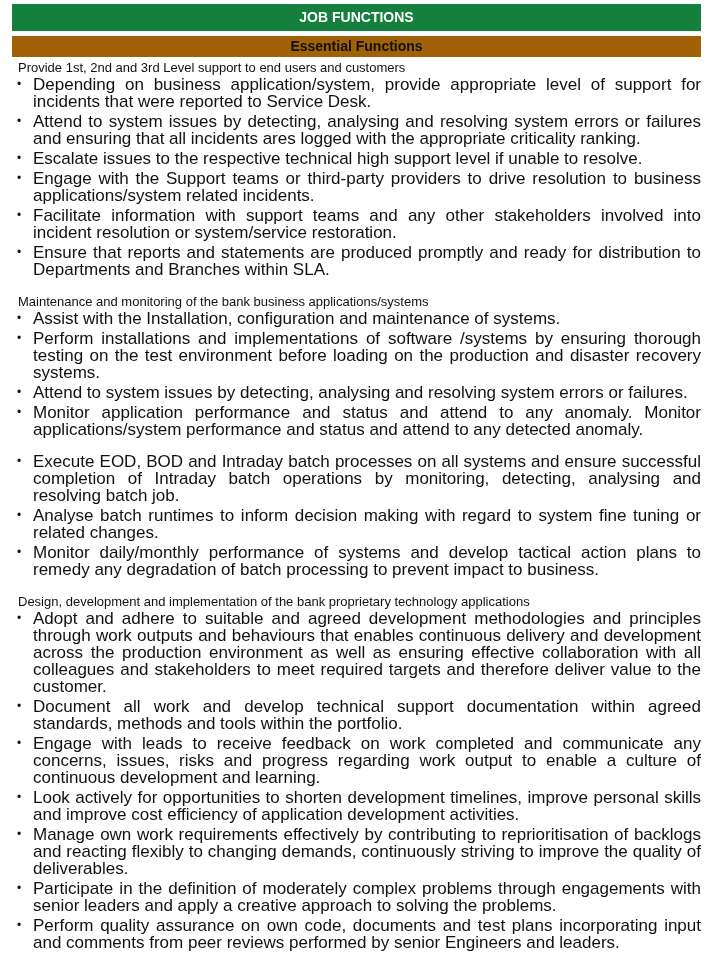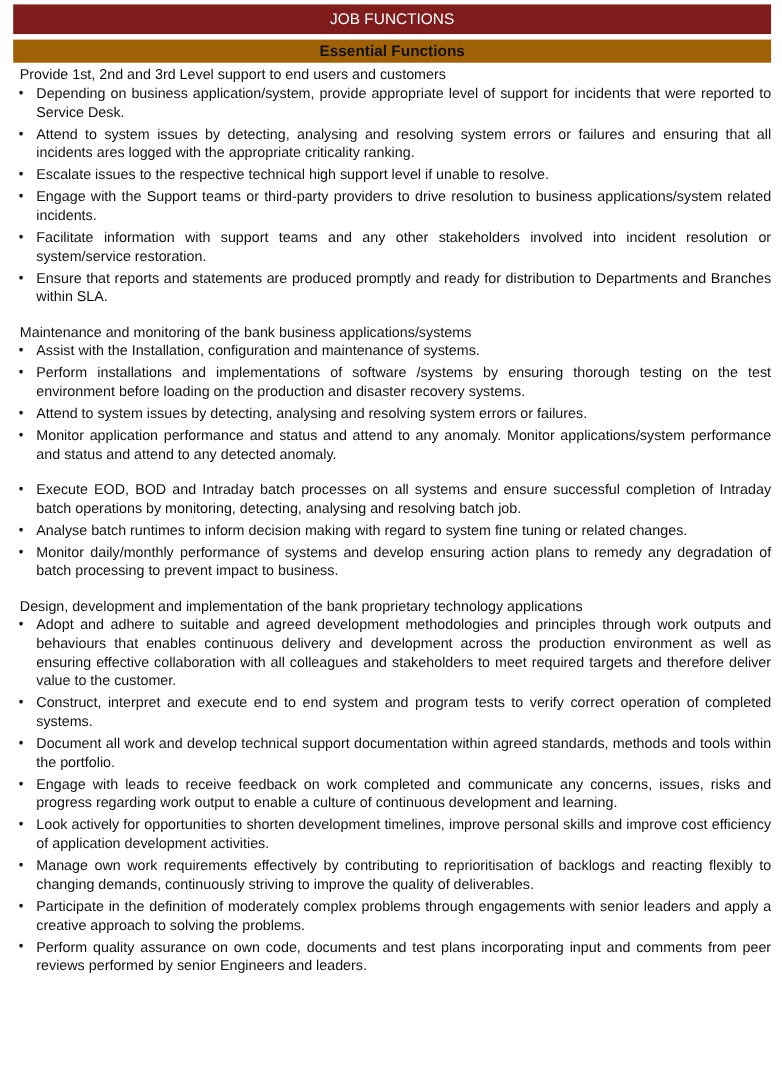--- a/index.html
+++ b/index.html
@@ -3,24 +3,24 @@
 <meta charset="utf-8">
 <style>
   html, body { margin: 0; padding: 0; background: #ffffff; }
   body {
     width: 711px; height: 972px; overflow: hidden;
     font-family: "Liberation Sans", sans-serif;
     color: #111111;
   }
   .page { padding: 4px 4px 0 8px; }
   .header-bar {
-    background: #7f1d1d;
+    background: #15803d;
     color: #ffffff;
     text-align: center;
-    font-weight: normal;
+    font-weight: bold;
     font-size: 14px;
     height: 27px;
     line-height: 27px;
     margin-left: 4px;
     margin-right: 6px;
   }
   .subheader-bar {
     background: #a16207;
     color: #111111;
     text-align: center;
@@ -36,21 +36,21 @@
   .section + .section { margin-top: 15px; }
   .section-title {
     font-weight: normal;
     font-size: 13px;
     line-height: 17px;
     margin: 2px 0 0 10px;
   }
   ul.items { list-style: none; margin: 0; padding: 0 6px 0 0; }
   ul.items li {
     position: relative;
-    font-size: 13px;
+    font-size: 17px;
     line-height: 17px;
     padding-left: 17px;
     margin-left: 8px;
     margin-bottom: 3px;
     text-align: justify;
   }
   ul.items li::before {
     content: "\2022";
     position: absolute;
     left: 1px;
@@ -83,28 +83,27 @@
           <li>Assist with the Installation, configuration and maintenance of systems.</li>
           <li>Perform installations and implementations of software /systems by ensuring thorough testing on the test environment before loading on the production and disaster recovery systems.</li>
           <li>Attend to system issues by detecting, analysing and resolving system errors or failures.</li>
           <li>Monitor application performance and status and attend to any anomaly. Monitor applications/system performance and status and attend to any detected anomaly.</li>
         </ul>
       </div>
       <div class="section">
         <ul class="items">
           <li>Execute EOD, BOD and Intraday batch processes on all systems  and ensure successful completion of Intraday batch operations by monitoring, detecting, analysing and resolving batch job.</li>
           <li>Analyse batch runtimes to inform decision making with regard to system fine tuning or related changes.</li>
-          <li>Monitor daily/monthly performance of systems and develop ensuring action plans to remedy any degradation of batch processing to prevent impact to business.</li>
+          <li>Monitor daily/monthly performance of systems and develop tactical action plans to remedy any degradation of batch processing to prevent impact to business.</li>
         </ul>
       </div>
       <div class="section">
         <div class="section-title">Design, development and implementation of the bank  proprietary technology applications</div>
         <ul class="items">
           <li>Adopt and adhere to suitable and agreed development methodologies and principles through work outputs and behaviours that enables continuous delivery and development across the production environment as well as ensuring effective collaboration with all colleagues and stakeholders to meet required targets and therefore deliver value to the customer.</li>
-          <li>Construct, interpret and execute end to end system and program tests to verify correct operation of completed systems.</li>
           <li>Document all work and develop technical support documentation within agreed standards, methods and tools within the portfolio.</li>
           <li>Engage with leads to receive feedback on work completed and communicate any concerns, issues, risks and progress regarding work output to enable a culture of continuous development and learning.</li>
           <li>Look actively for opportunities to shorten development timelines, improve personal skills and improve cost efficiency of application development activities.</li>
           <li>Manage own work requirements effectively by contributing to reprioritisation of backlogs and reacting flexibly to changing demands, continuously striving to improve the quality of deliverables.</li>
           <li>Participate in the definition of moderately complex problems through engagements with senior leaders and apply a creative approach to solving the problems.</li>
           <li>Perform quality assurance on own code, documents and test plans incorporating input and comments from peer reviews performed by senior Engineers and leaders.</li>
         </ul>
       </div>
     </div>
 </div>

